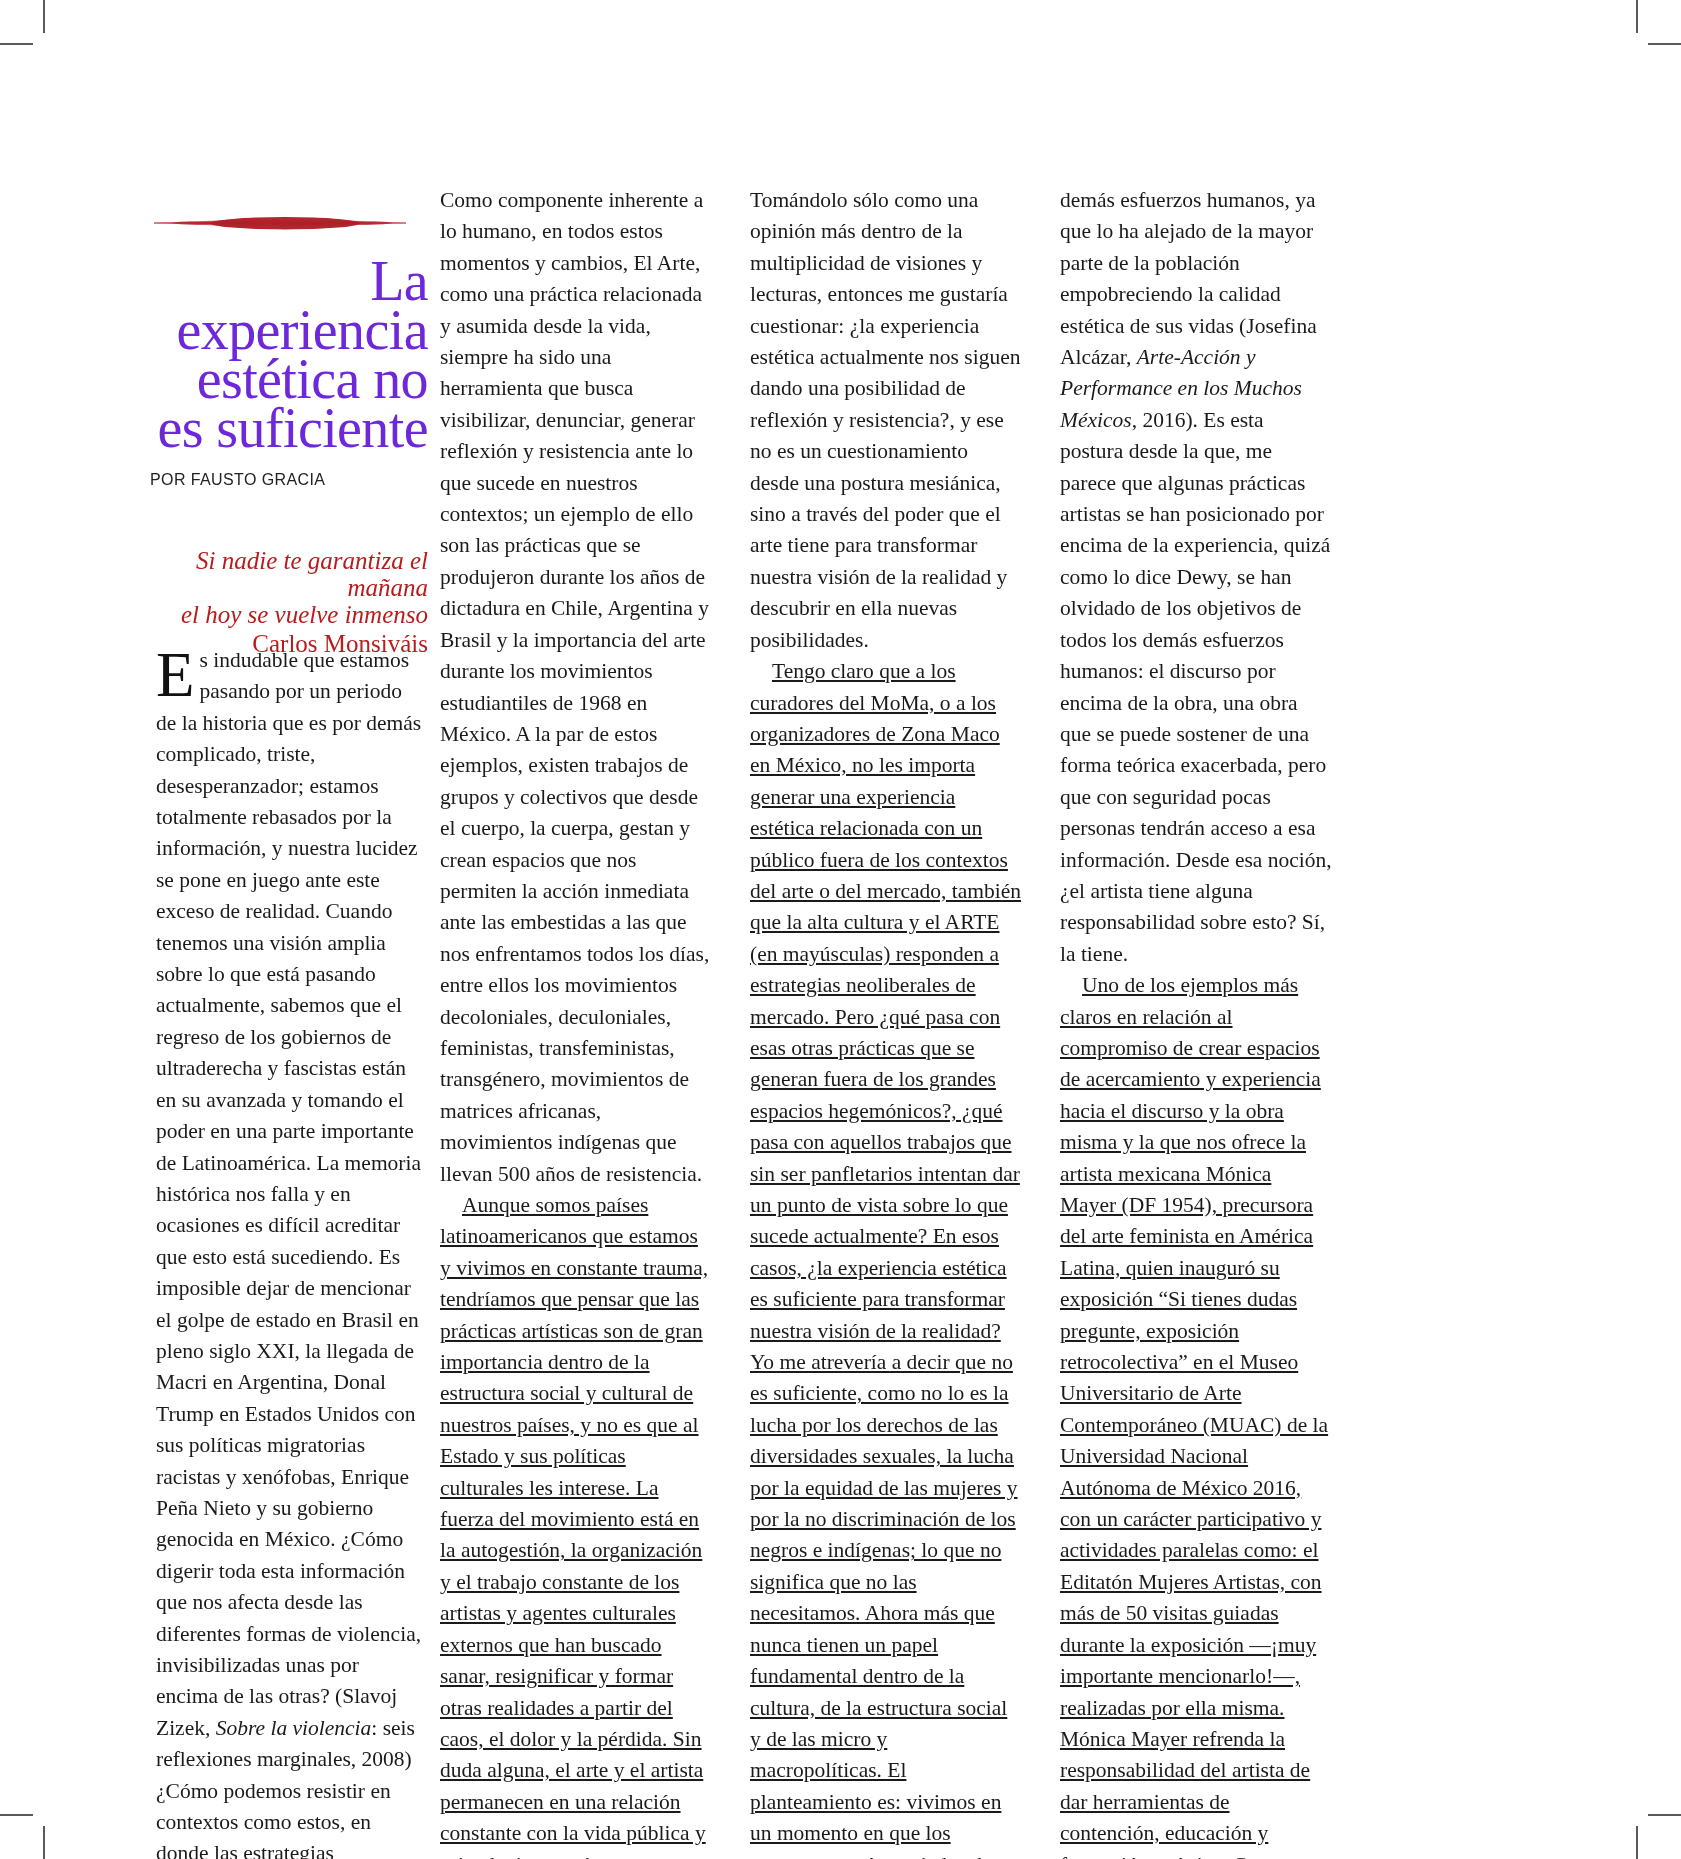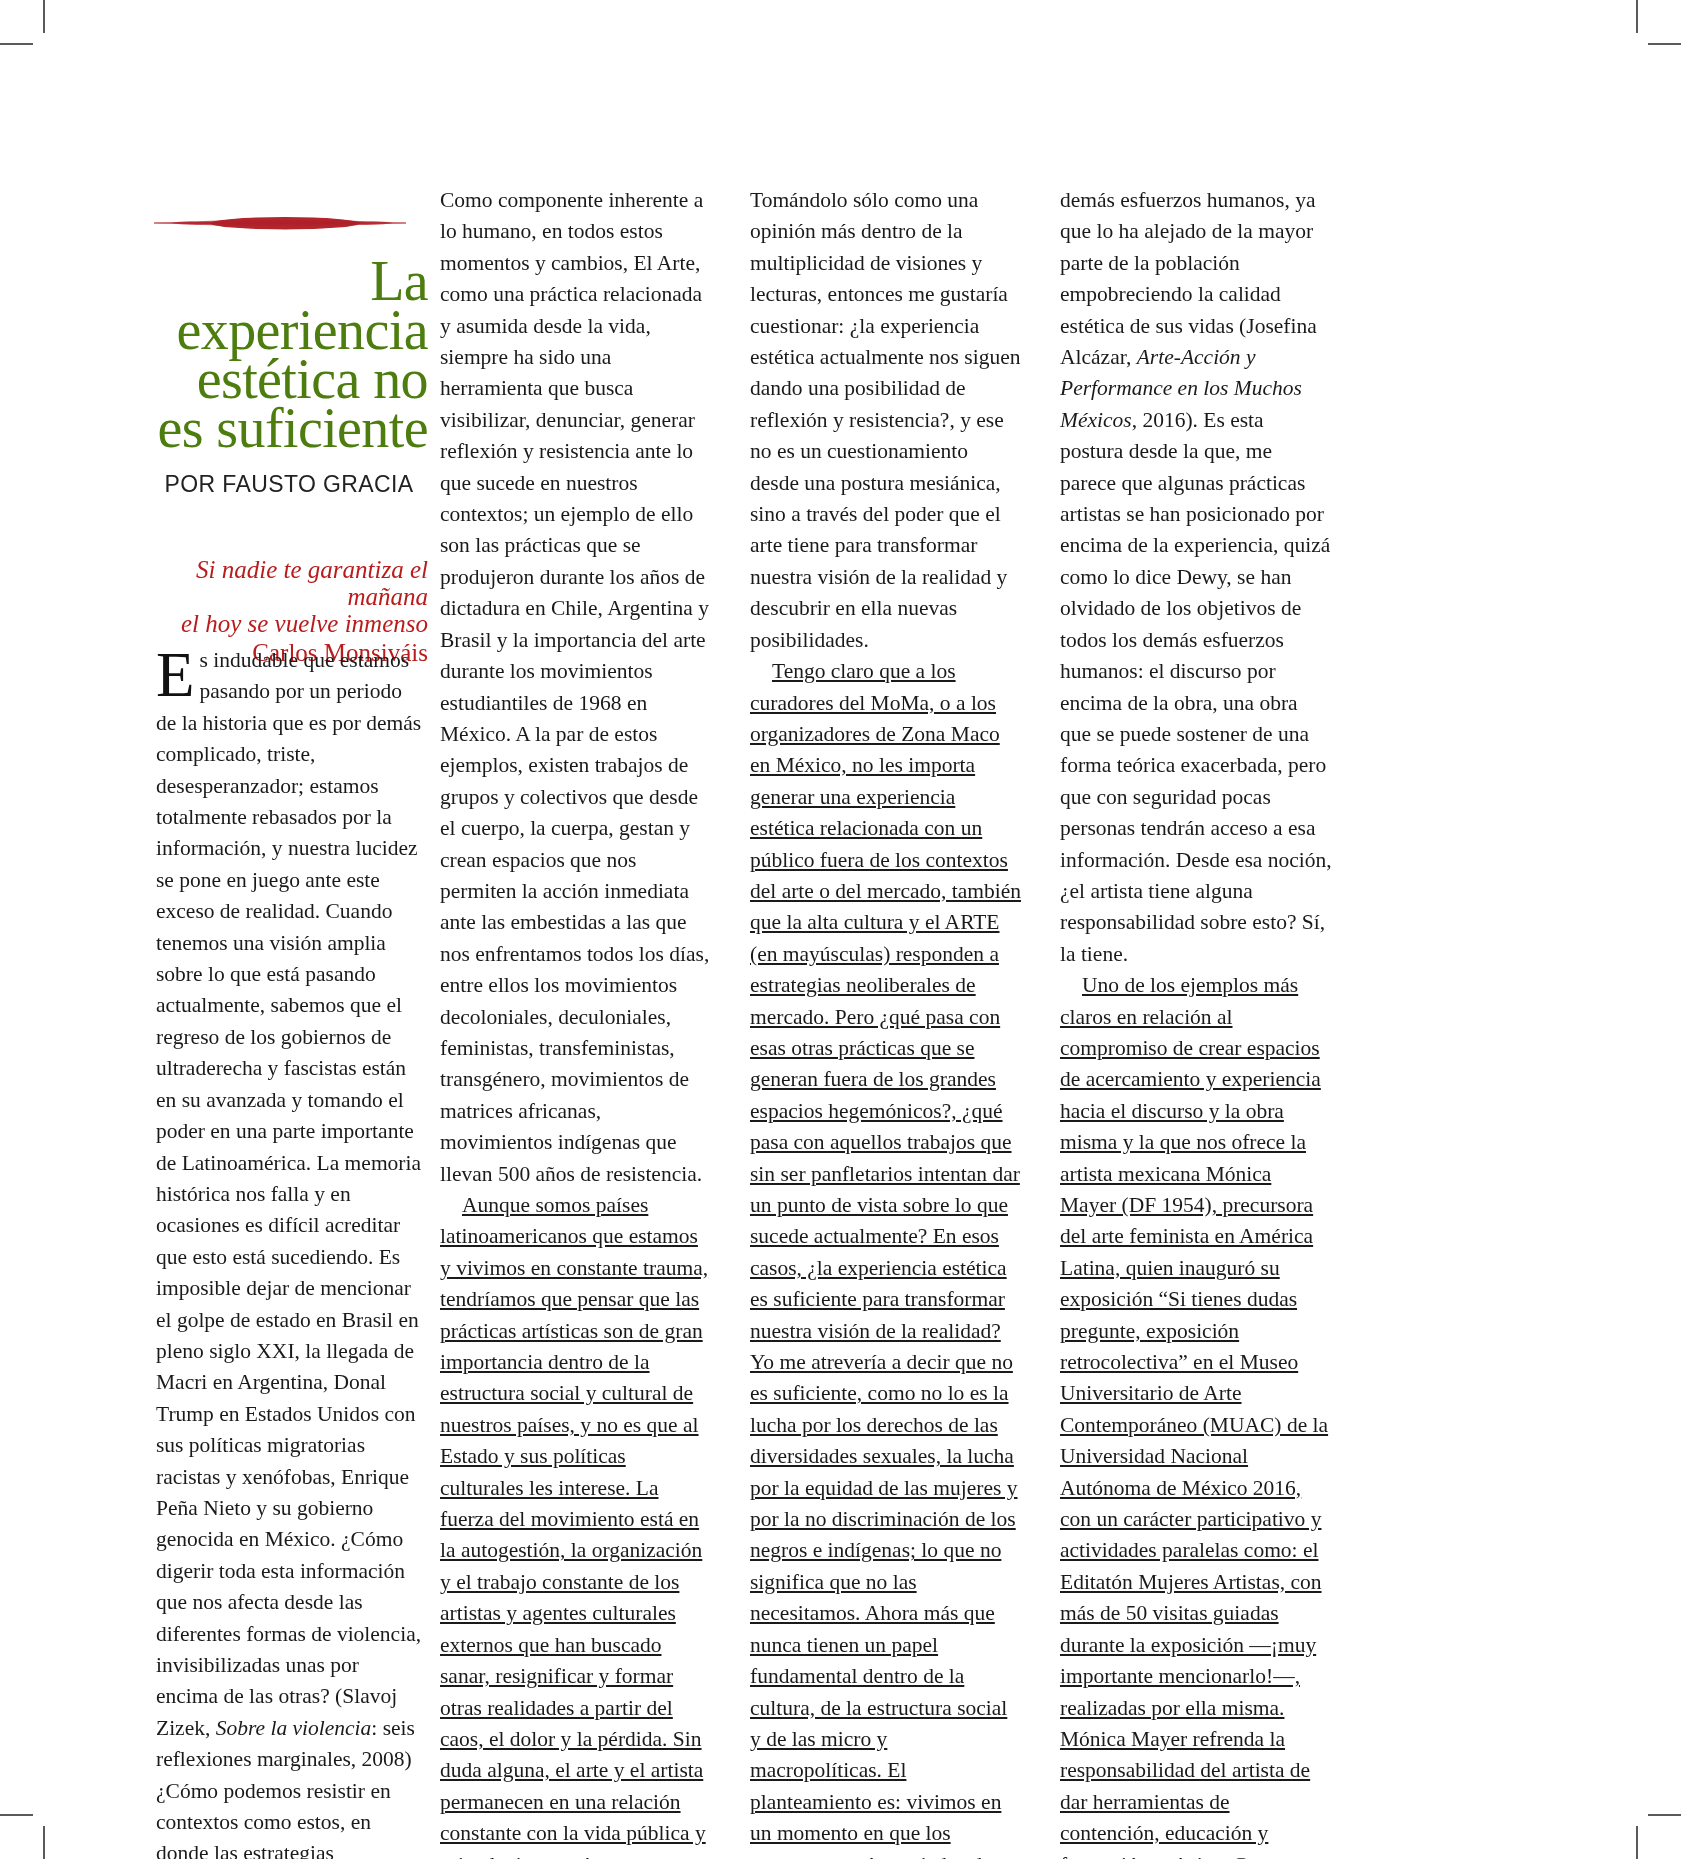--- a/index.html
+++ b/index.html
@@ -96,27 +96,27 @@
   }
 
   .headline {
     margin: 26px 0 0 0;
     text-align: right;
     font-family: "Liberation Serif", serif;
     font-size: 56px;
     line-height: 49px;
     letter-spacing: -0.6px;
     font-weight: 400;
-    color: #4d7c0f;
+    color: #6d28d9;
   }
   .byline {
     margin: 18px 0 0 0;
-    text-align: center;
+    text-align: left;
     font-family: "Liberation Sans", sans-serif;
-    font-size: 23px;
+    font-size: 16px;
     letter-spacing: 0.4px;
     color: #222222;
     font-weight: 400;
   }
   .epigraph {
     margin: 58px 0 0 0;
     text-align: right;
     font-style: italic;
     font-size: 25px;
     line-height: 27px;

